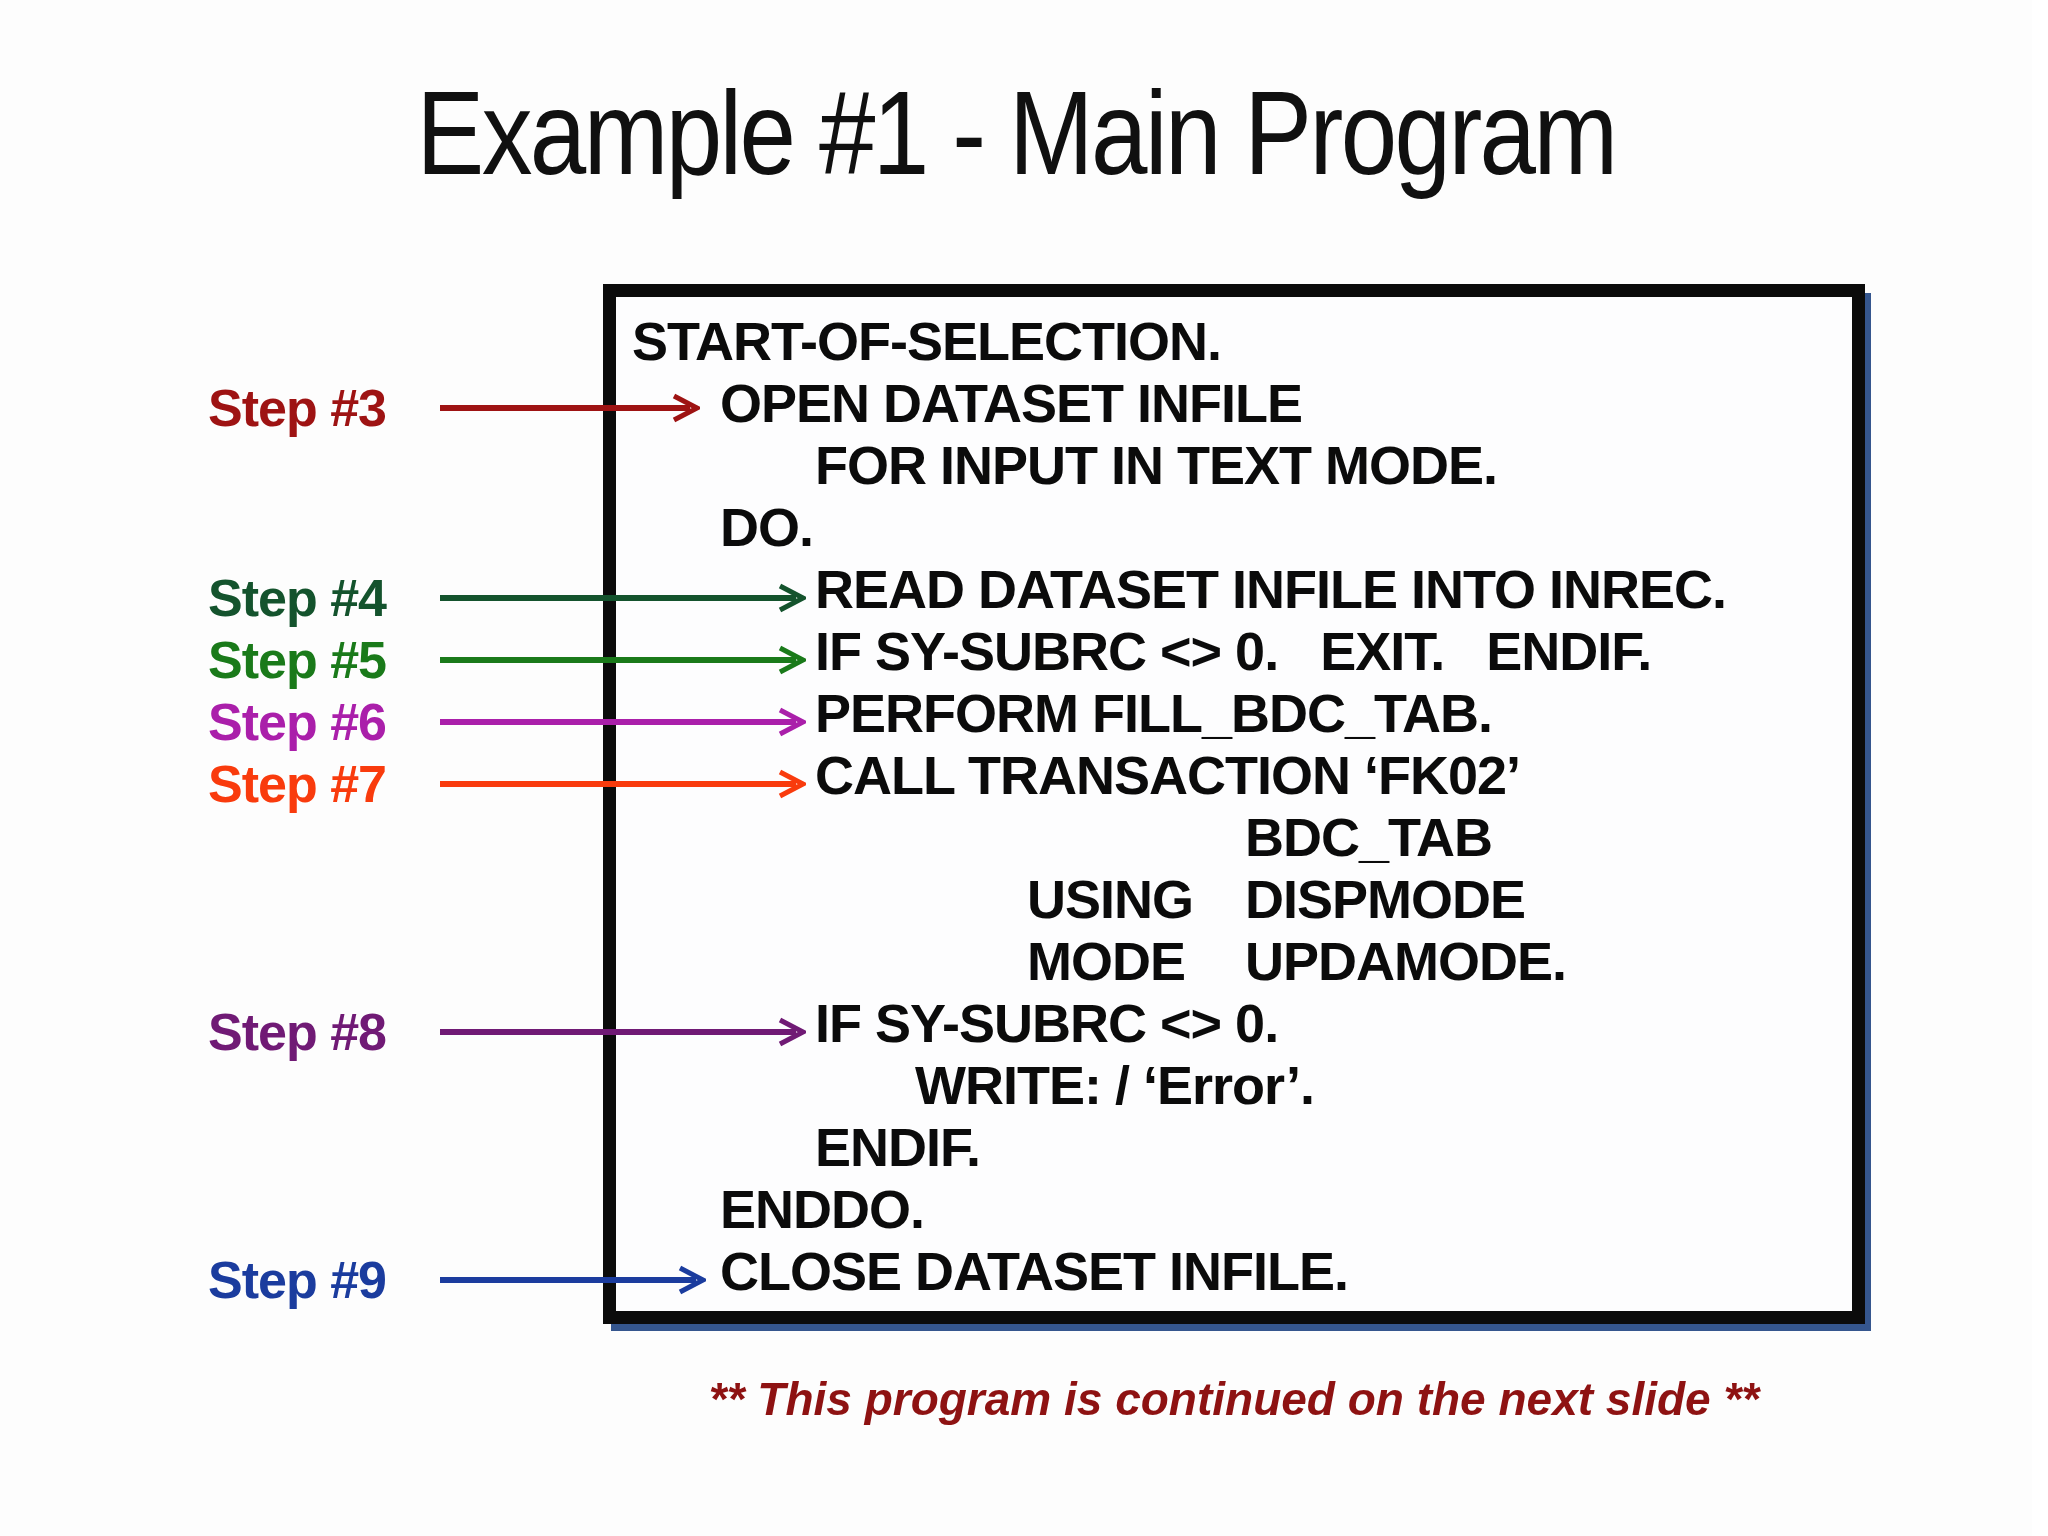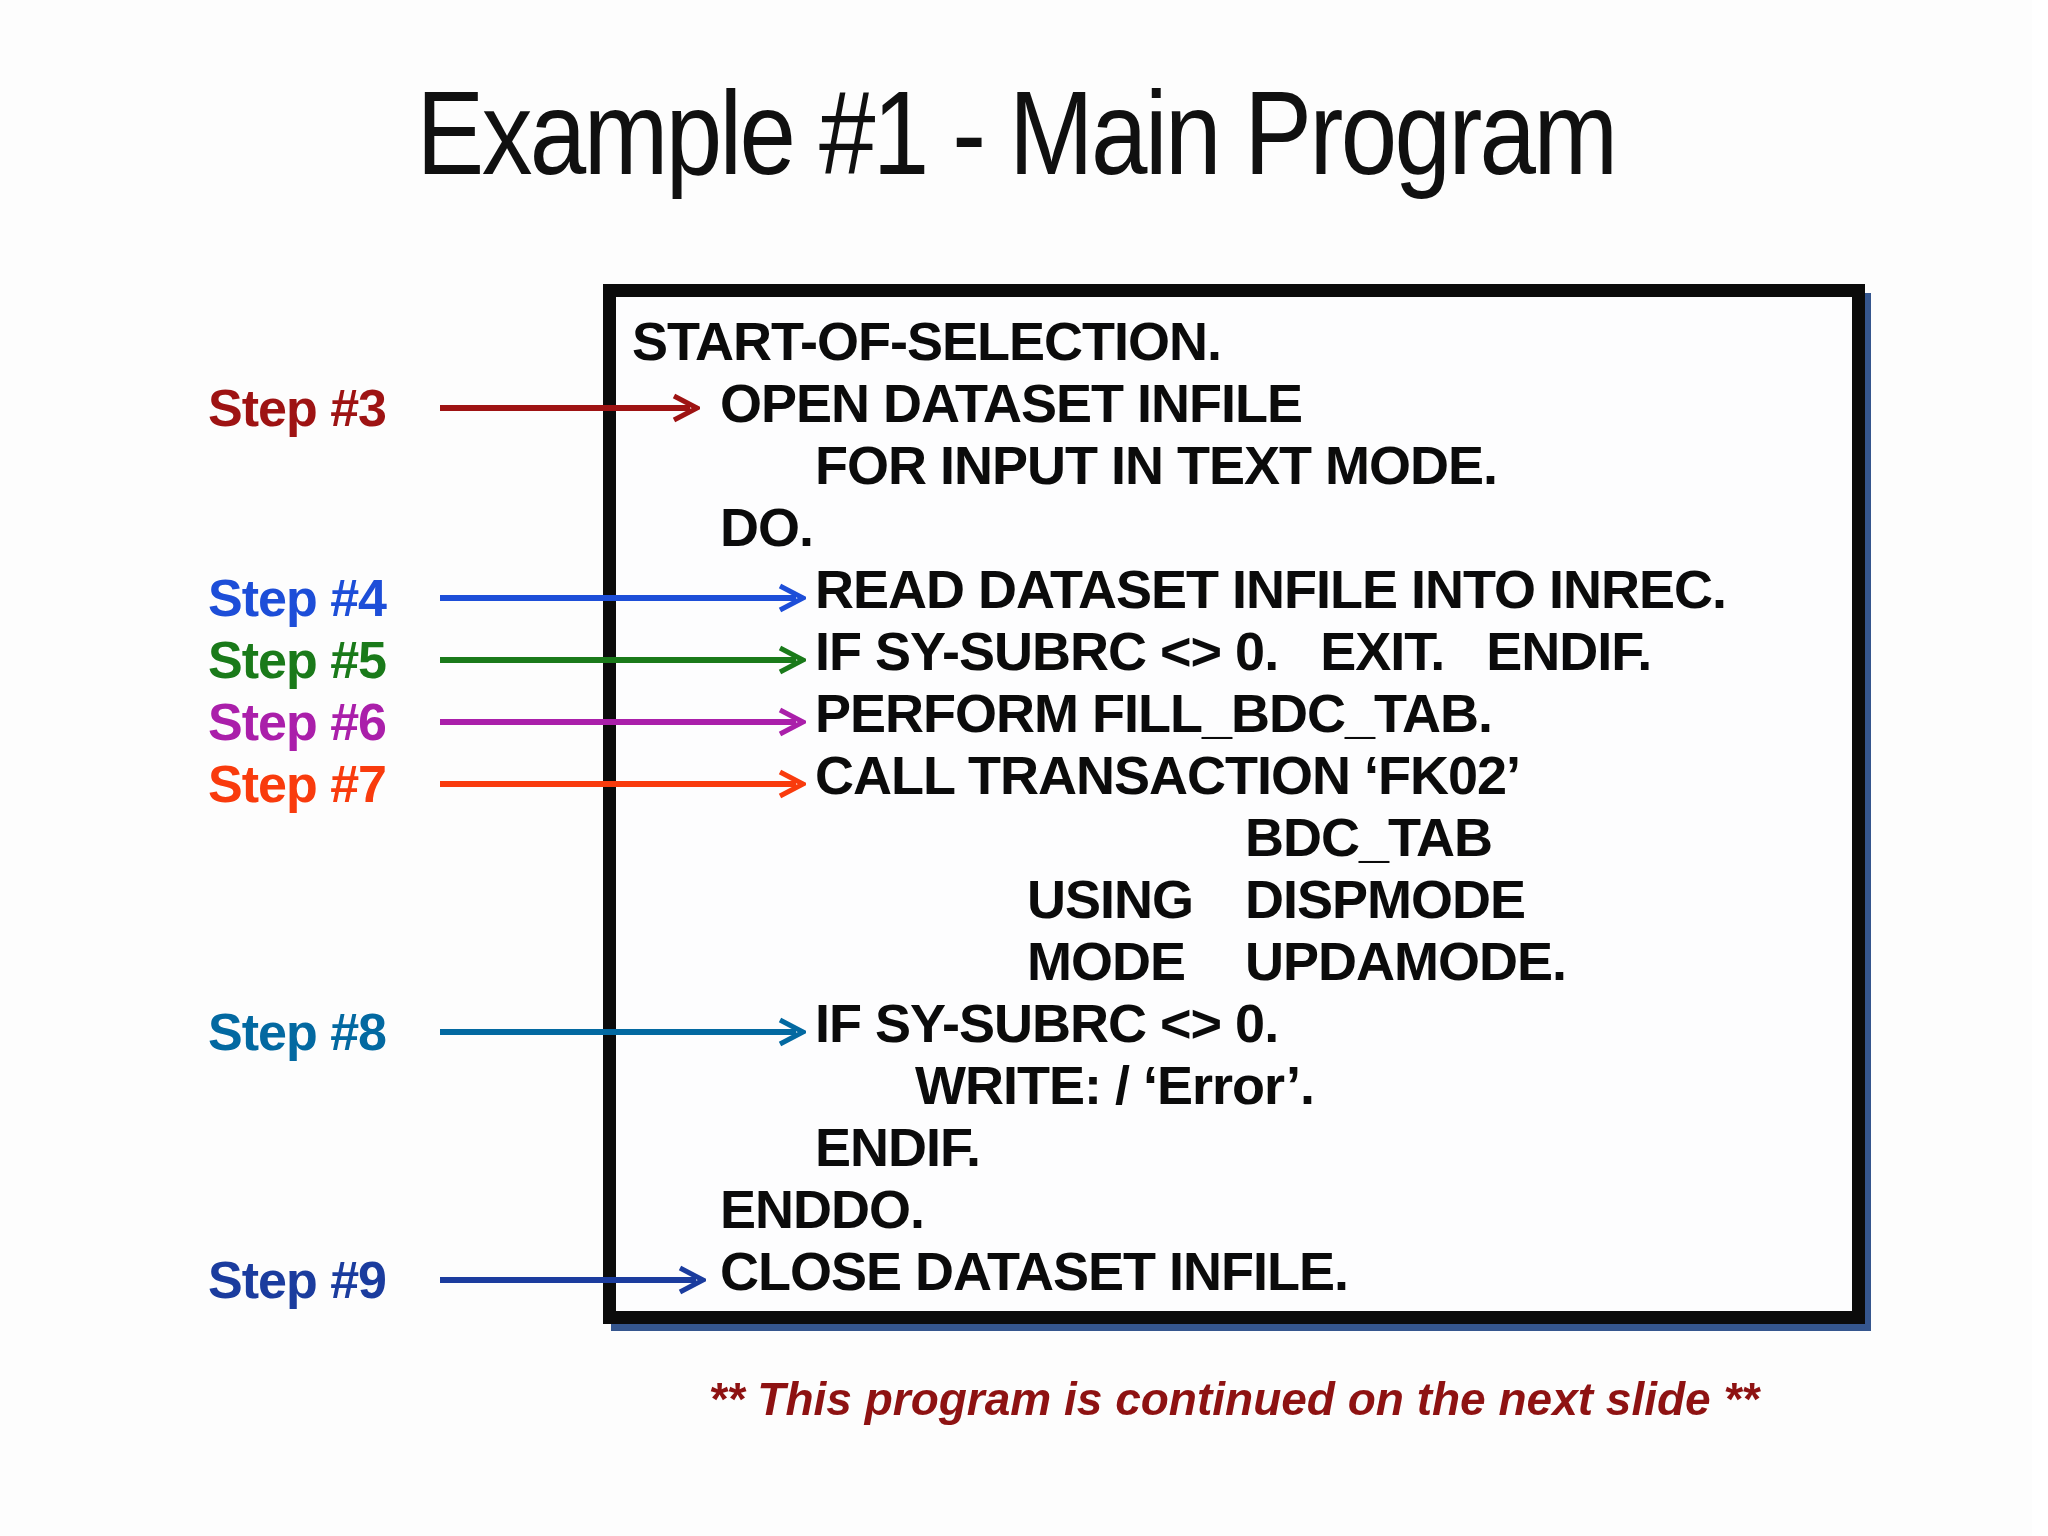--- a/index.html
+++ b/index.html
@@ -80,21 +80,21 @@
     </div>
   </div>
 
   <div class="step s3" style="color:#9e1313">
     <span class="slabel">Step #3</span>
     <svg width="260" height="36">
       <line x1="0" y1="18" x2="250" y2="18" stroke="currentColor" stroke-width="6"></line>
       <polyline points="234,6 257,18 234,30" fill="none" stroke="currentColor" stroke-width="5"></polyline>
     </svg>
   </div>
-  <div class="step s4" style="color:#1d4ed8">
+  <div class="step s4" style="color:#14532d">
     <span class="slabel">Step #4</span>
     <svg width="366" height="36">
       <line x1="0" y1="18" x2="356" y2="18" stroke="currentColor" stroke-width="6"></line>
       <polyline points="340,6 363,18 340,30" fill="none" stroke="currentColor" stroke-width="5"></polyline>
     </svg>
   </div>
   <div class="step s5" style="color:#1a7a1a">
     <span class="slabel">Step #5</span>
     <svg width="366" height="36">
       <line x1="0" y1="18" x2="356" y2="18" stroke="currentColor" stroke-width="6"></line>
@@ -108,21 +108,21 @@
       <polyline points="340,6 363,18 340,30" fill="none" stroke="currentColor" stroke-width="5"></polyline>
     </svg>
   </div>
   <div class="step s7" style="color:#f93b0d">
     <span class="slabel">Step #7</span>
     <svg width="366" height="36">
       <line x1="0" y1="18" x2="356" y2="18" stroke="currentColor" stroke-width="6"></line>
       <polyline points="340,6 363,18 340,30" fill="none" stroke="currentColor" stroke-width="5"></polyline>
     </svg>
   </div>
-  <div class="step s8" style="color:#0369a1">
+  <div class="step s8" style="color:#701a75">
     <span class="slabel">Step #8</span>
     <svg width="366" height="36">
       <line x1="0" y1="18" x2="356" y2="18" stroke="currentColor" stroke-width="6"></line>
       <polyline points="340,6 363,18 340,30" fill="none" stroke="currentColor" stroke-width="5"></polyline>
     </svg>
   </div>
   <div class="step s9" style="color:#1b3c9e">
     <span class="slabel">Step #9</span>
     <svg width="266" height="36">
       <line x1="0" y1="18" x2="256" y2="18" stroke="currentColor" stroke-width="6"></line>

